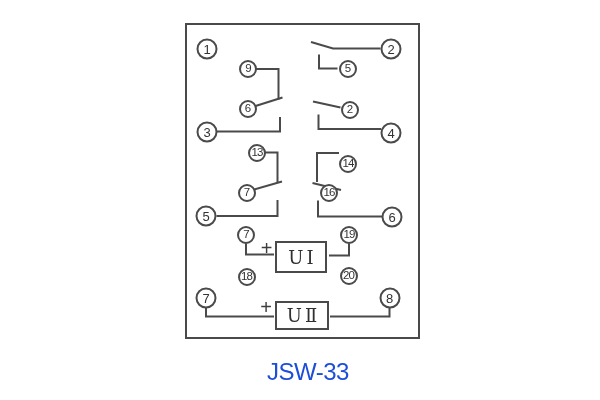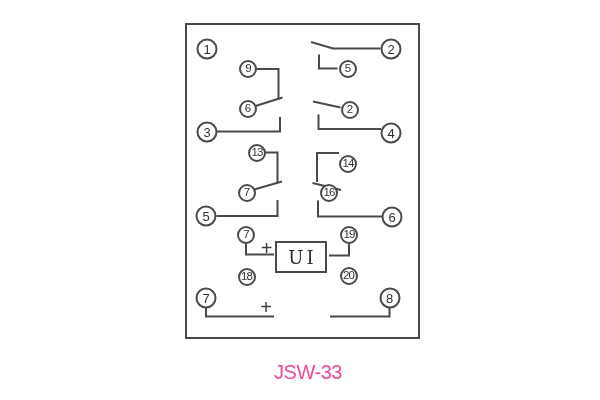--- a/index.html
+++ b/index.html
@@ -50,23 +50,23 @@
     font-size: 20px;
     font-family: "Liberation Sans", sans-serif;
     transform: translate(-50%, -52%);
     line-height: 1;
   }
   .title {
     position: absolute;
     left: 308px;
     top: 372px;
     transform: translate(-50%, -50%);
-    font-size: 20px;
+    font-size: 24px;
     letter-spacing: -0.5px;
-    color: #ec4899;
+    color: #1d4ed8;
     white-space: nowrap;
   }
 </style>
 </head>
 <body>
 
 <div class="stage">
 
   <svg class="wires" width="600" height="400" viewBox="0 0 600 400" fill="none" stroke="#4a4a4a" stroke-width="2">
     <rect x="186" y="24" width="233" height="314"></rect>
@@ -124,16 +124,19 @@
   <div class="term sm" style="left:349px; top:234.5px">19</div>
   <div class="term sm" style="left:246.5px; top:276.5px">18</div>
   <div class="term sm" style="left:348.5px; top:275.5px">20</div>
 
   <span class="plus" style="left:266.5px; top:248px">+</span>
   <div class="ubox" style="left:275px; top:241px; width:52px; height:32px">
     <span class="ulabel">UⅠ</span>
   </div>
 
   <span class="plus" style="left:266px; top:306.5px">+</span>
+  <div class="ubox" style="left:275px; top:301px; width:54px; height:29px">
+    <span class="ulabel">UⅡ</span>
+  </div>
 
   <div class="title">JSW-33</div>
 
 </div>
 
 </body></html>

